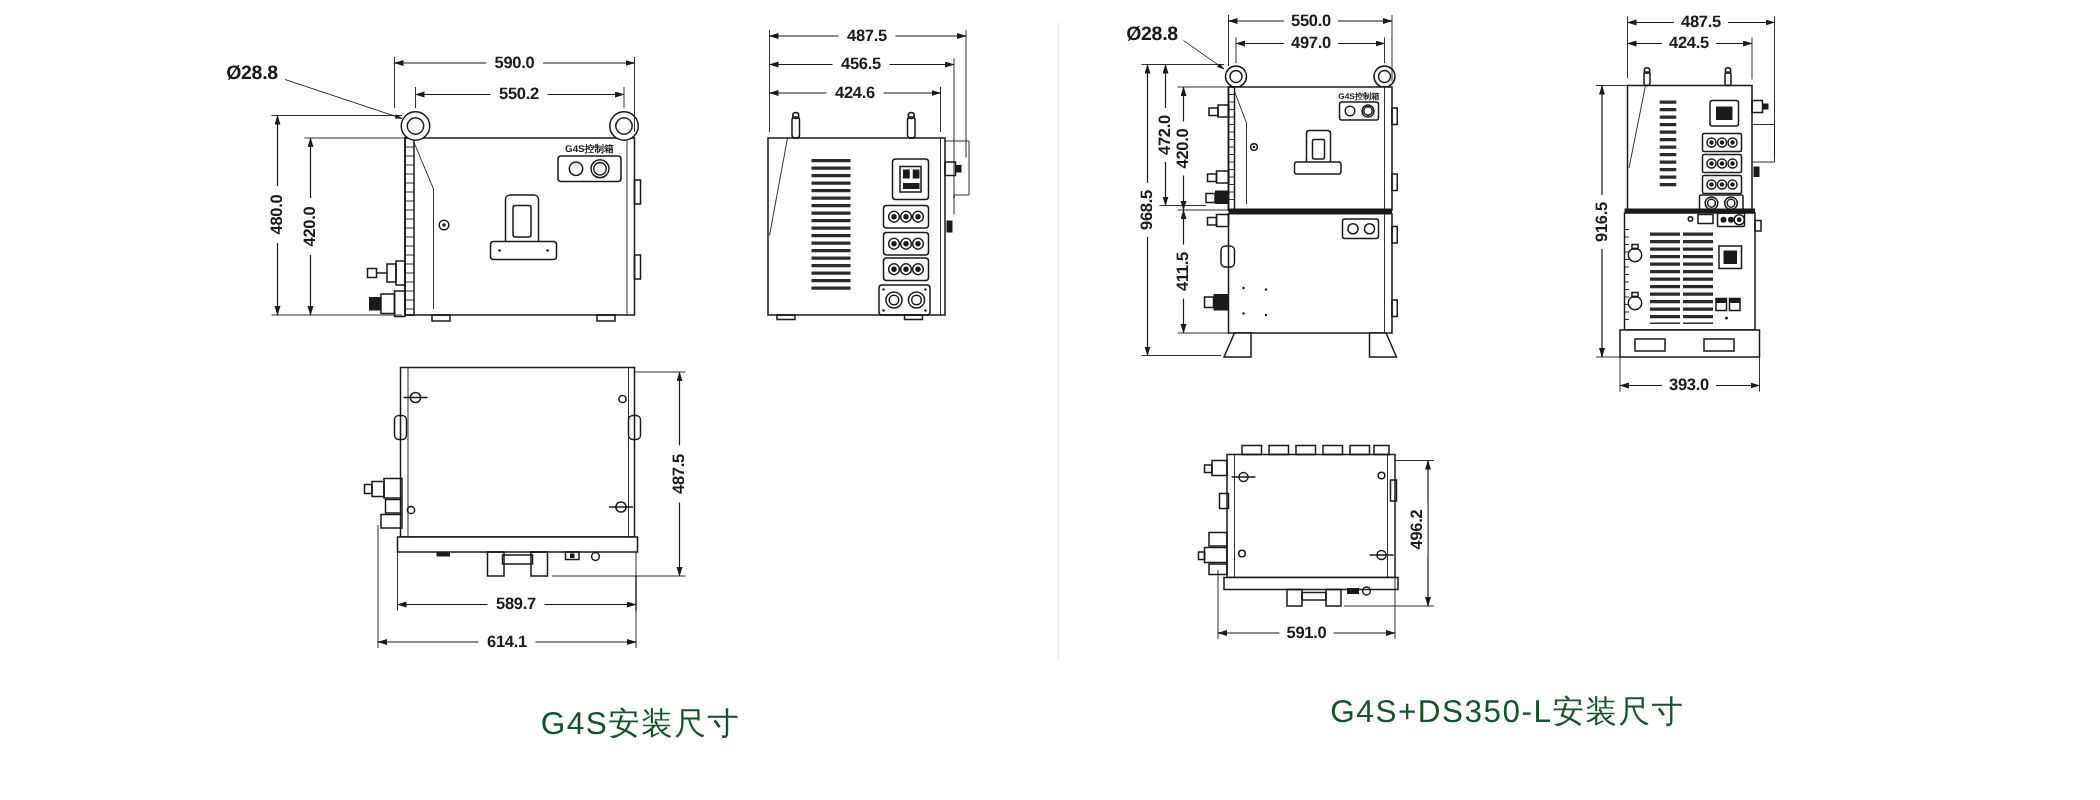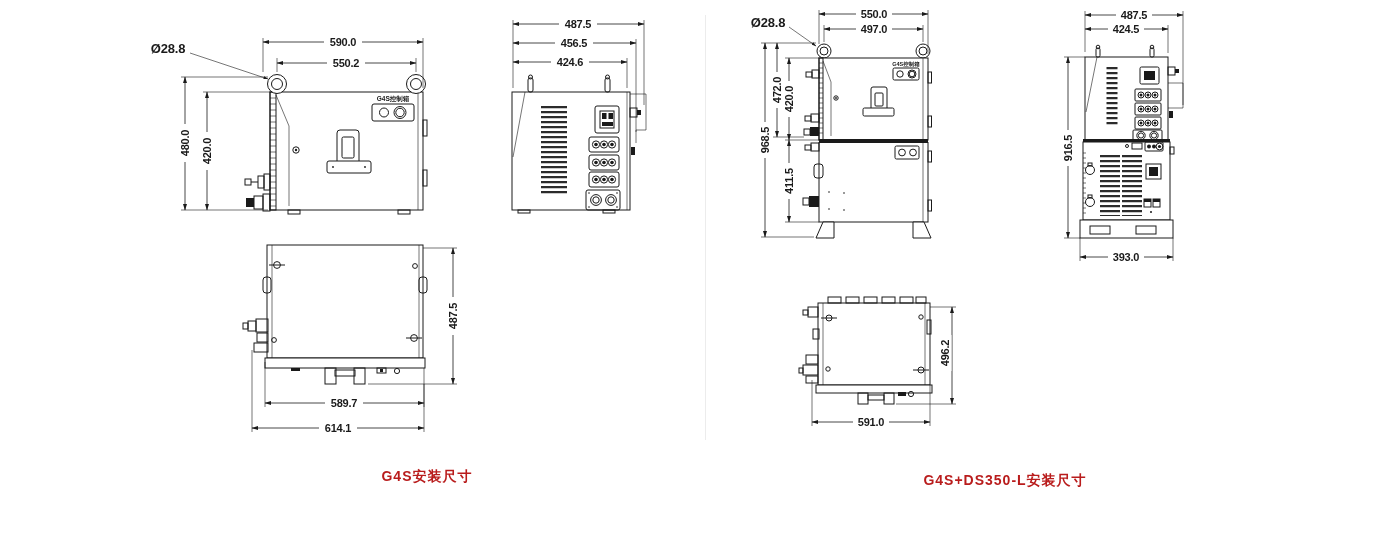--- a/index.html
+++ b/index.html
@@ -1,20 +1,20 @@
 <!DOCTYPE html>
 <html><head>
 <meta charset="utf-8">
 <style>
   html,body{margin:0;padding:0;background:#fff;}
   .stage{position:relative;width:1400px;height:533px;background:#ffffff;overflow:hidden;
          font-family:"Liberation Sans",sans-serif;}
   .panel-svg{position:absolute;top:0;}
   .divider{position:absolute;width:1px;background:#ececec;}
-  .caption{position:absolute;font-weight:bold;font-size:14px;color:#b91c1c;
+  .caption{position:absolute;font-weight:normal;font-size:21px;color:#14532d;
            letter-spacing:1px;text-align:center;}
   
   .ln{stroke:#1a1a1a;stroke-width:1;fill:none;}
   .lnf{stroke:#1a1a1a;stroke-width:1;fill:#ffffff;}
   .fill{fill:#1a1a1a;stroke:none;}
   .thin{stroke:#1a1a1a;stroke-width:0.6;fill:none;}
   .ext{stroke:#1a1a1a;stroke-width:0.6;fill:none;}
   .dim{stroke:#1a1a1a;stroke-width:0.8;fill:none;}
   .vent{stroke:#2b2b2b;stroke-dasharray:2.2 2.8;fill:none;}
   .dlb rect{fill:#ffffff;}
@@ -536,15 +536,15 @@
         <line class="dim" x1="812" y1="422" x2="930" y2="422" marker-start="url(#arR)" marker-end="url(#arR)"></line>
         <g class="dlb" transform="translate(871,422)">
           <rect x="-18" y="-6.5" width="36" height="13"></rect>
           <text>591.0</text>
         </g>
       </g>
     </g>
   </svg>
 
   <div class="caption" style="left:327px;top:468px;width:200px">G4S安装尺寸</div>
-  <div class="caption" style="left:875px;top:472px;width:260px">G4S+DS350-L安装尺寸</div>
+  <div class="caption" style="left:875px;top:460px;width:260px">G4S+DS350-L安装尺寸</div>
 
 </div>
 
 </body></html>

